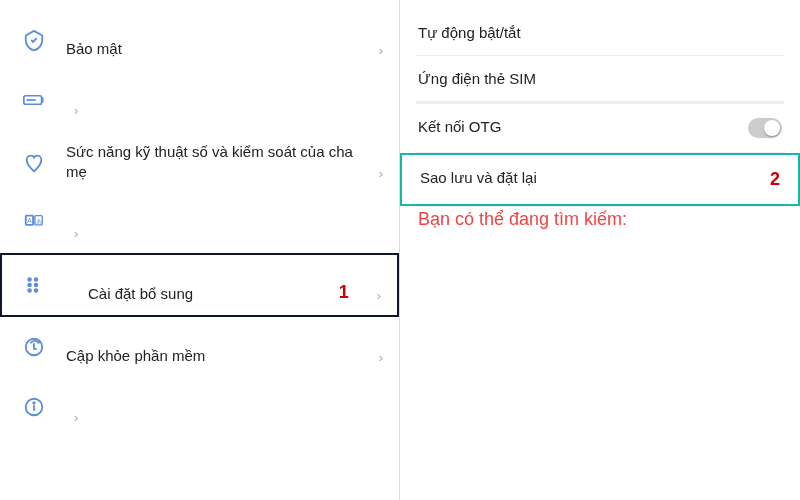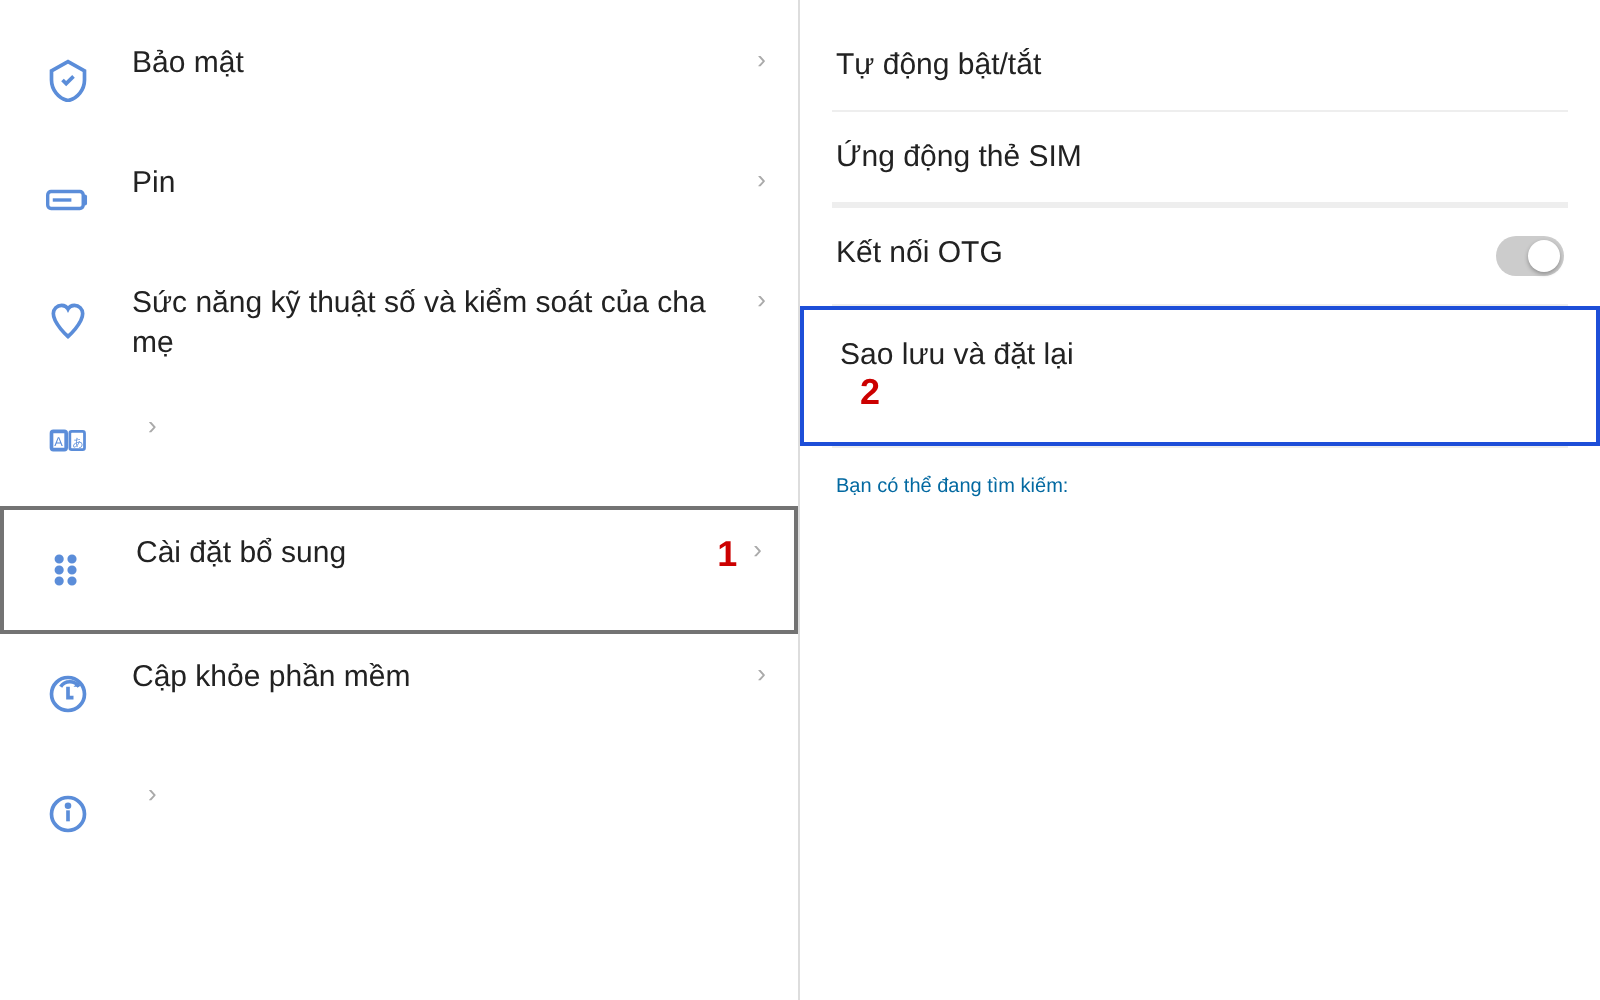--- a/index.html
+++ b/index.html
@@ -24,28 +24,29 @@
 
     .right-panel {
       width: 400px;
       padding: 10px 0;
       display: flex;
       flex-direction: column;
     }
 
     .menu-item {
       display: flex;
-      align-items: flex-start;
+      align-items: flex-end;
       padding: 12px 16px;
       cursor: pointer;
       position: relative;
     }
 
     .menu-item.highlighted {
-      border: 2px solid #737373;
+      border: 2px solid #0f172a;
+      gap: 20px;
     }
 
     .icon-wrap {
       width: 36px;
       height: 36px;
       display: flex;
       align-items: center;
       justify-content: center;
       margin-right: 14px;
       flex-shrink: 0;
@@ -64,22 +65,21 @@
 
     .right-item {
       display: flex;
       align-items: flex-start;
       padding: 14px 18px;
       cursor: pointer;
       position: relative;
     }
 
     .right-item.highlighted {
-      border: 2px solid #1d4ed8;
-      flex-direction: column;
+      border: 2px solid #14b8a6;
     }
 
     .right-item-text {
       flex: 1;
     }
 
     .badge-number {
       color: #cc0000;
       font-weight: bold;
       font-size: 18px;
@@ -102,23 +102,23 @@
       width: 16px;
       height: 16px;
       background: #fff;
       border-radius: 50%;
       top: 2px;
       right: 2px;
       box-shadow: 0 1px 2px rgba(0,0,0,0.3);
     }
 
     .search-hint {
-      padding: 14px 18px;
-      color: #0369a1;
-      font-size: 10px;
+      padding: 2px 18px;
+      color: #ef4444;
+      font-size: 18px;
     }
 
     .divider {
       height: 1px;
       background: #eee;
       margin: 0 16px;
     }
   </style>
 </head>
 <body>
@@ -137,21 +137,20 @@
   </div>
 
   <div class="menu-item">
     <div class="icon-wrap">
       <svg width="22" height="18" viewBox="0 0 26 14" fill="none" stroke="#5b8dd9" stroke-width="2">
         <rect x="1" y="2" width="21" height="10" rx="2" ry="2"></rect>
         <line x1="23" y1="5" x2="23" y2="9" stroke="#5b8dd9" stroke-width="2.5" stroke-linecap="round"></line>
         <line x1="4" y1="7" x2="15" y2="7" stroke="#5b8dd9" stroke-width="2"></line>
       </svg>
     </div>
-    <span class="item-text">Pin</span>
     <span class="chevron">›</span>
   </div>
 
   <div class="menu-item">
     <div class="icon-wrap">
       <svg width="22" height="22" viewBox="0 0 24 24" fill="none" stroke="#5b8dd9" stroke-width="2">
         <path d="M12 21C12 21 4 14 4 8.5C4 6 6 4 8.5 4C10 4 11.5 5 12 6C12.5 5 14 4 15.5 4C18 4 20 6 20 8.5C20 14 12 21 12 21Z"></path>
       </svg>
     </div>
     <span class="item-text">Sức năng kỹ thuật số và kiểm soát của cha mẹ</span>
@@ -214,21 +213,21 @@
 
 <div class="right-panel">
 
   <div class="right-item">
     <span class="right-item-text">Tự động bật/tắt</span>
   </div>
 
   <div class="divider"></div>
 
   <div class="right-item">
-    <span class="right-item-text">Ứng động thẻ SIM</span>
+    <span class="right-item-text">Ứng điện thẻ SIM</span>
   </div>
 
   <div class="divider"></div>
 
 
   <div class="divider"></div>
 
 
   <div class="divider"></div>
 

